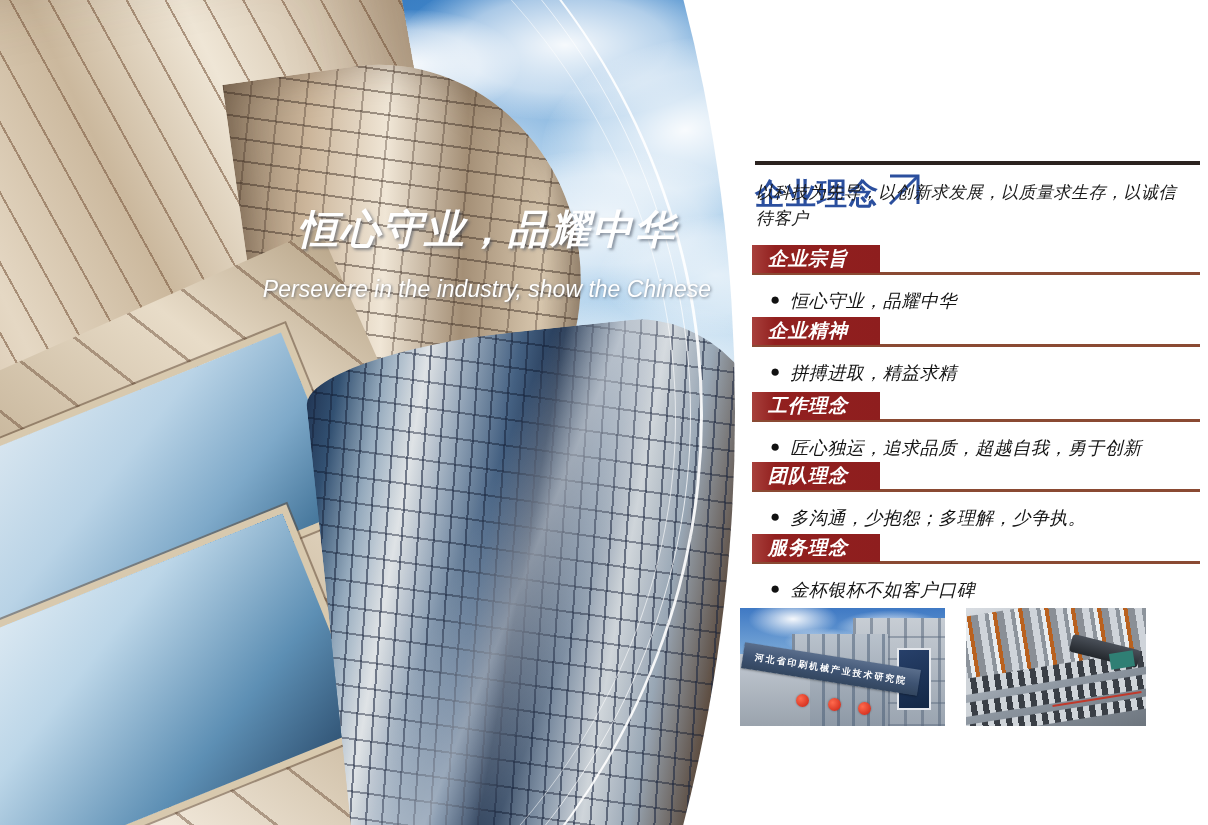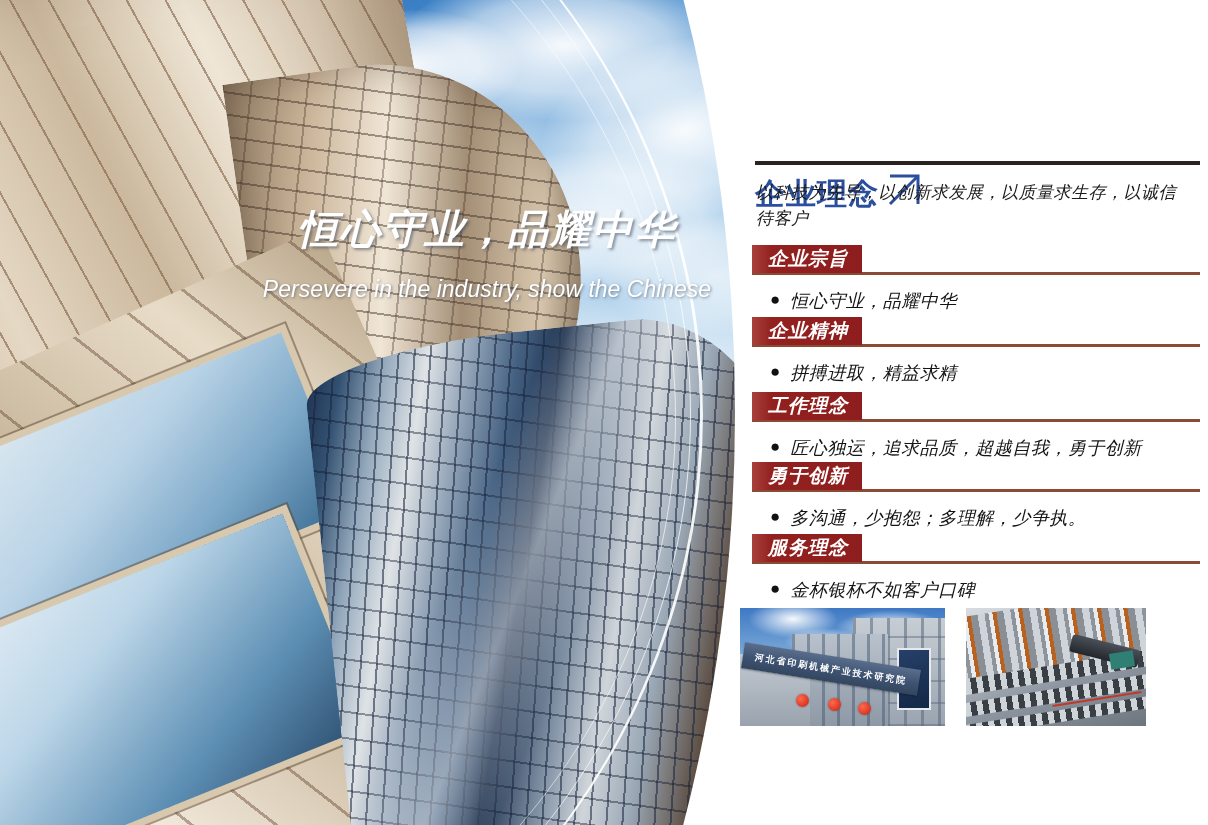--- a/index.html
+++ b/index.html
@@ -221,21 +221,21 @@
   .section { position: absolute; left: 12px; width: 448px; }
   .sec-head {
     position: relative;
     height: 30px;
   }
   .sec-chip {
     position: absolute;
     left: 0; top: 0;
     height: 28px;
     min-width: 110px;
-    padding: 0 14px 0 16px;
+    padding: 0 32px 0 16px;
     background: linear-gradient(90deg, #a8403c 0%, #92201f 18%, #8e1e1e 100%);
     color: #ffffff;
     font-size: 19px;
     font-weight: bold;
     font-style: italic;
     letter-spacing: 1px;
     line-height: 28px;
     white-space: nowrap;
     box-sizing: border-box;
   }
@@ -469,21 +469,21 @@
     </div>
     <div class="bullet-row">
       <span class="bullet-dot">●</span>
       <span class="bullet-text">匠心独运，追求品质，超越自我，勇于创新</span>
     </div>
   </div>
 
   <div class="section" style="top:462px;">
     <div class="sec-head">
       <div class="sec-line"></div>
-      <div class="sec-chip">勇于创新</div>
+      <div class="sec-chip">团队理念</div>
     </div>
     <div class="bullet-row">
       <span class="bullet-dot">●</span>
       <span class="bullet-text">多沟通，少抱怨；多理解，少争执。</span>
     </div>
   </div>
 
   <div class="section" style="top:534px;">
     <div class="sec-head">
       <div class="sec-line"></div>

